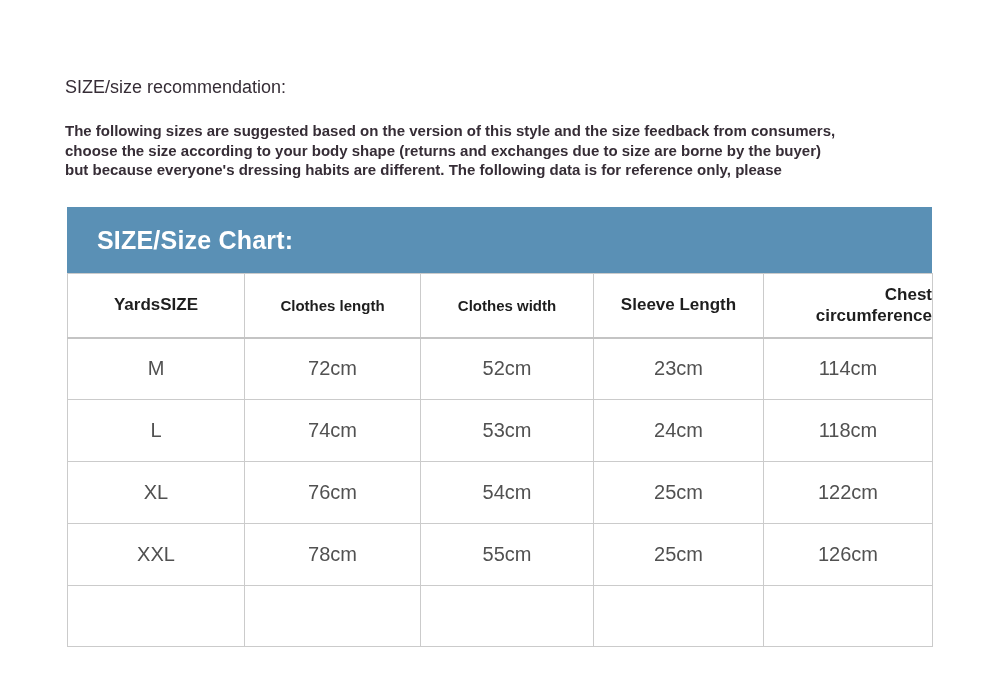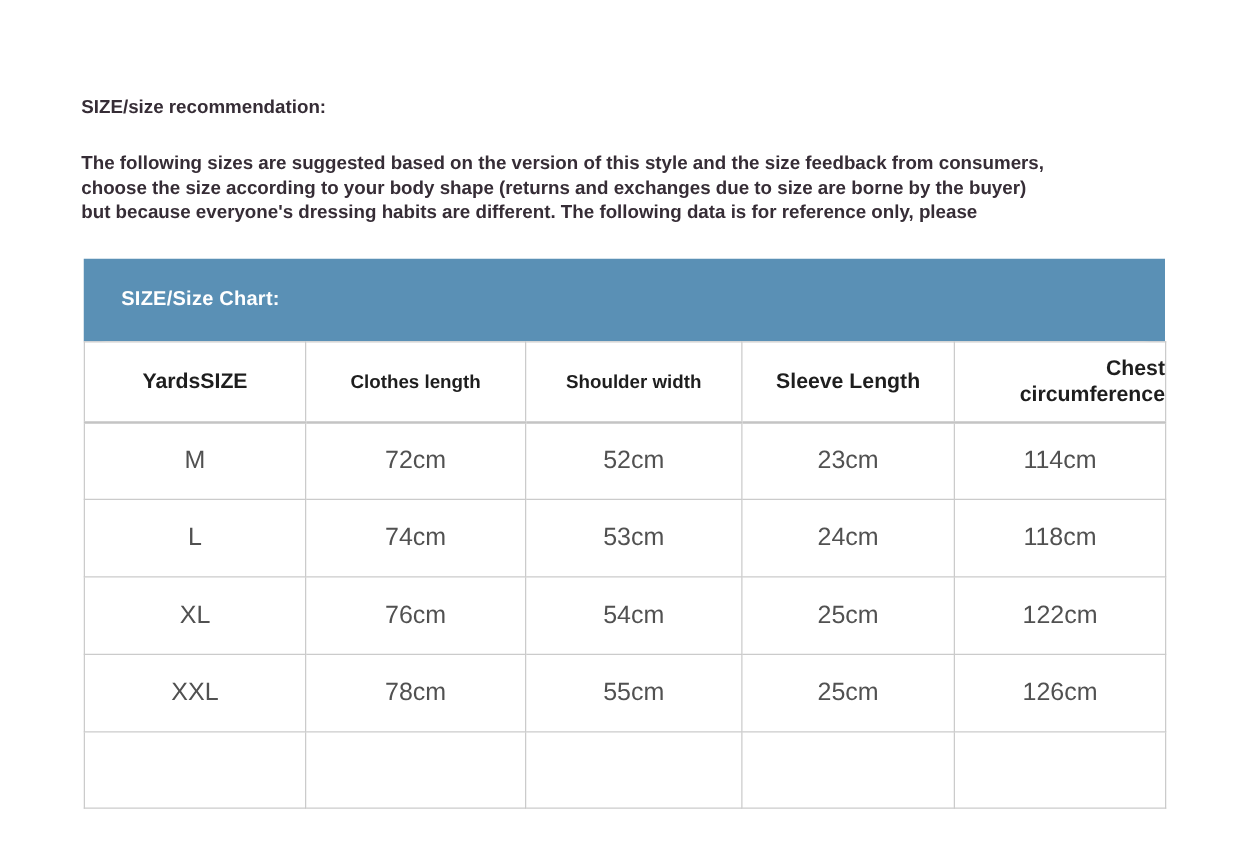--- a/index.html
+++ b/index.html
@@ -11,22 +11,22 @@
     font-family: "Liberation Sans", sans-serif;
     color: #362d36;
     overflow: hidden;
   }
   .page { position: absolute; inset: 0; background: #ffffff; }
 
   .rec-title {
     position: absolute;
     left: 65px;
     top: 77px;
-    font-size: 15px;
-    font-weight: bold;
+    font-size: 18px;
+    font-weight: normal;
     color: #362d36;
     white-space: nowrap;
   }
   .rec-body {
     position: absolute;
     left: 65px;
     top: 121px;
     width: 930px;
     font-size: 15px;
     font-weight: bold;
@@ -43,21 +43,21 @@
   }
   .banner {
     height: 66px;
     background: #5a90b5;
     display: flex;
     align-items: center;
     padding-left: 30px;
   }
   .banner-title {
     color: #ffffff;
-    font-size: 16px;
+    font-size: 25px;
     font-weight: bold;
     letter-spacing: 0.2px;
   }
 
   table.size-table {
     width: 865px;
     border-collapse: collapse;
     table-layout: fixed;
     background: #ffffff;
     border-radius: 18px;
@@ -115,21 +115,21 @@
         <col style="width:177px">
         <col style="width:176px">
         <col style="width:173px">
         <col style="width:170px">
         <col style="width:169px">
       </colgroup>
       <thead>
         <tr>
           <th class="th-size">YardsSIZE</th>
           <th>Clothes length</th>
-          <th>Shoulder width</th>
+          <th>Clothes width</th>
           <th class="th-sleeve">Sleeve Length</th>
           <th class="th-chest">Chest circumference</th>
         </tr>
       </thead>
       <tbody>
         <tr>
           <td>M</td>
           <td>72cm</td>
           <td>52cm</td>
           <td>23cm</td>

